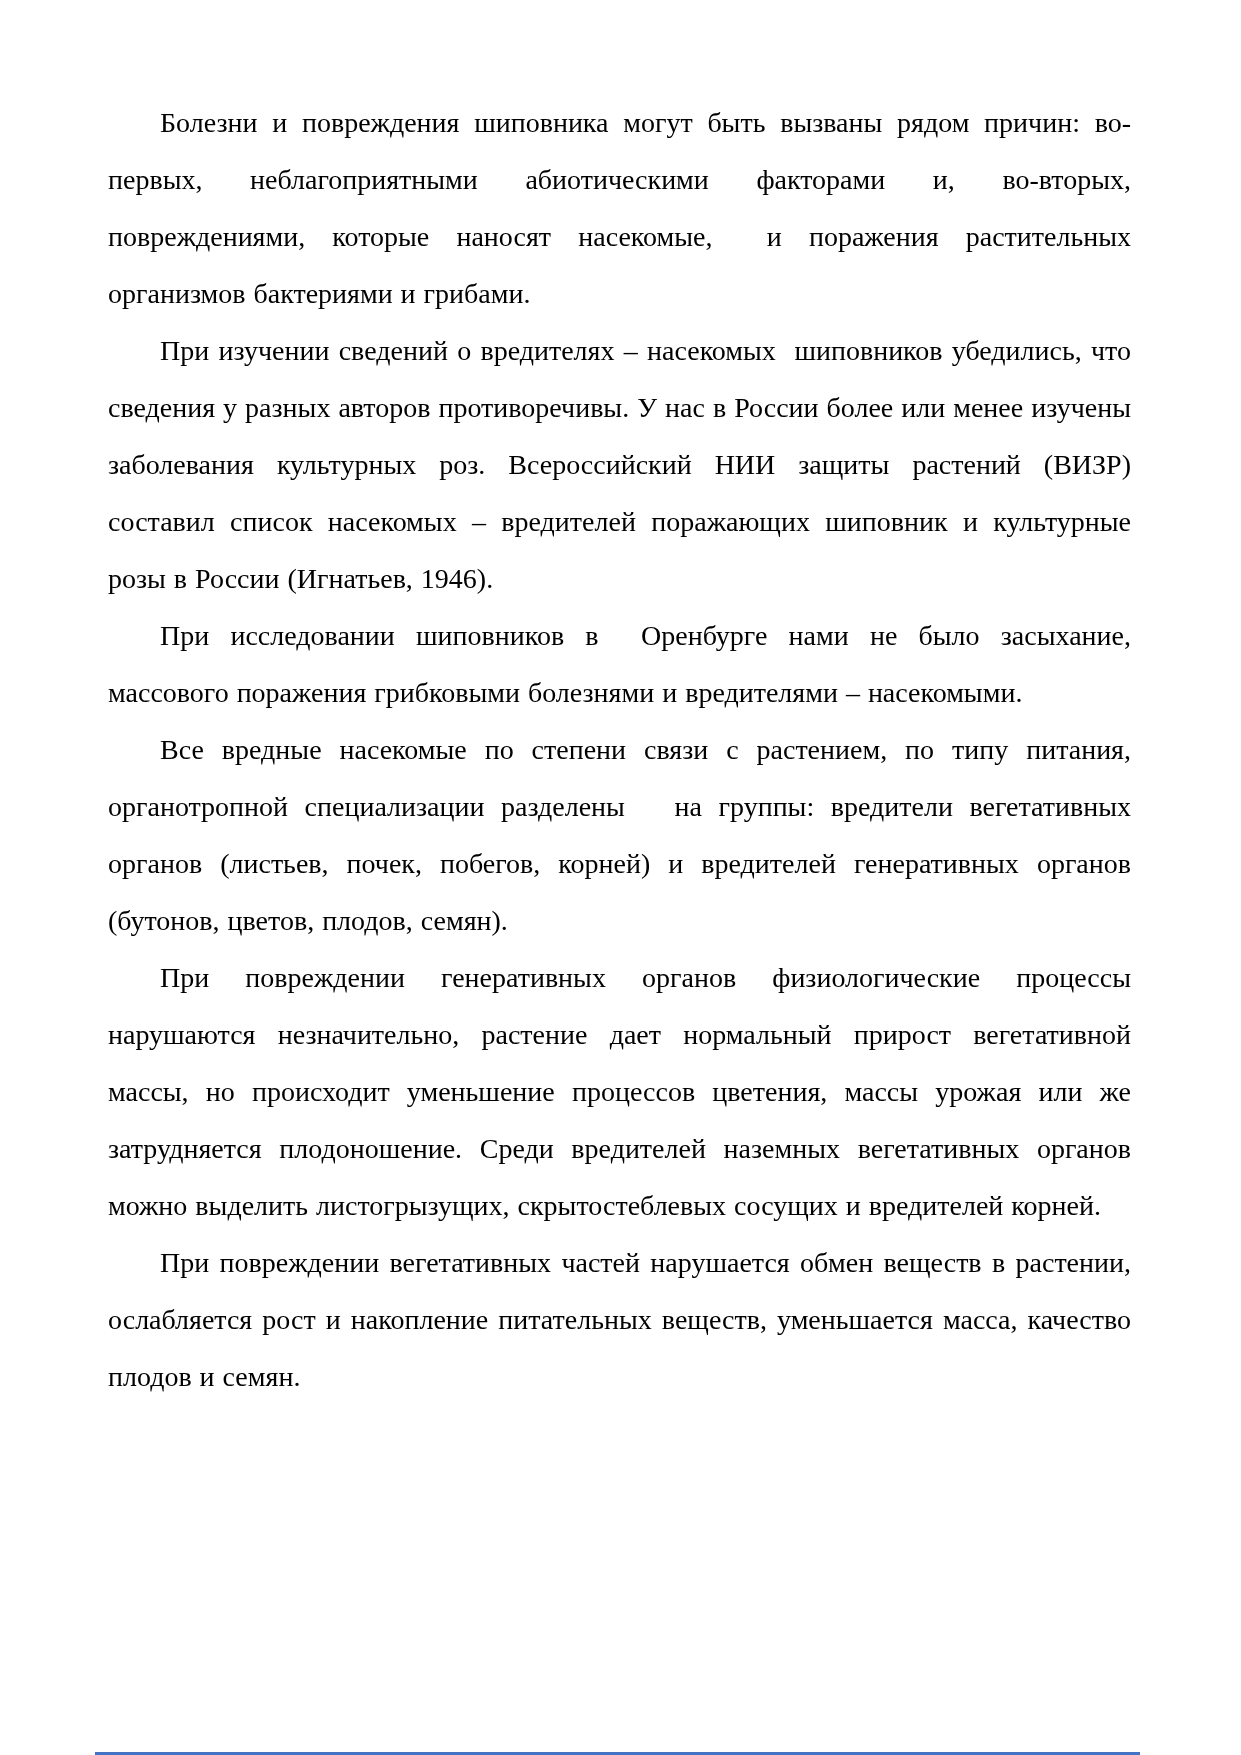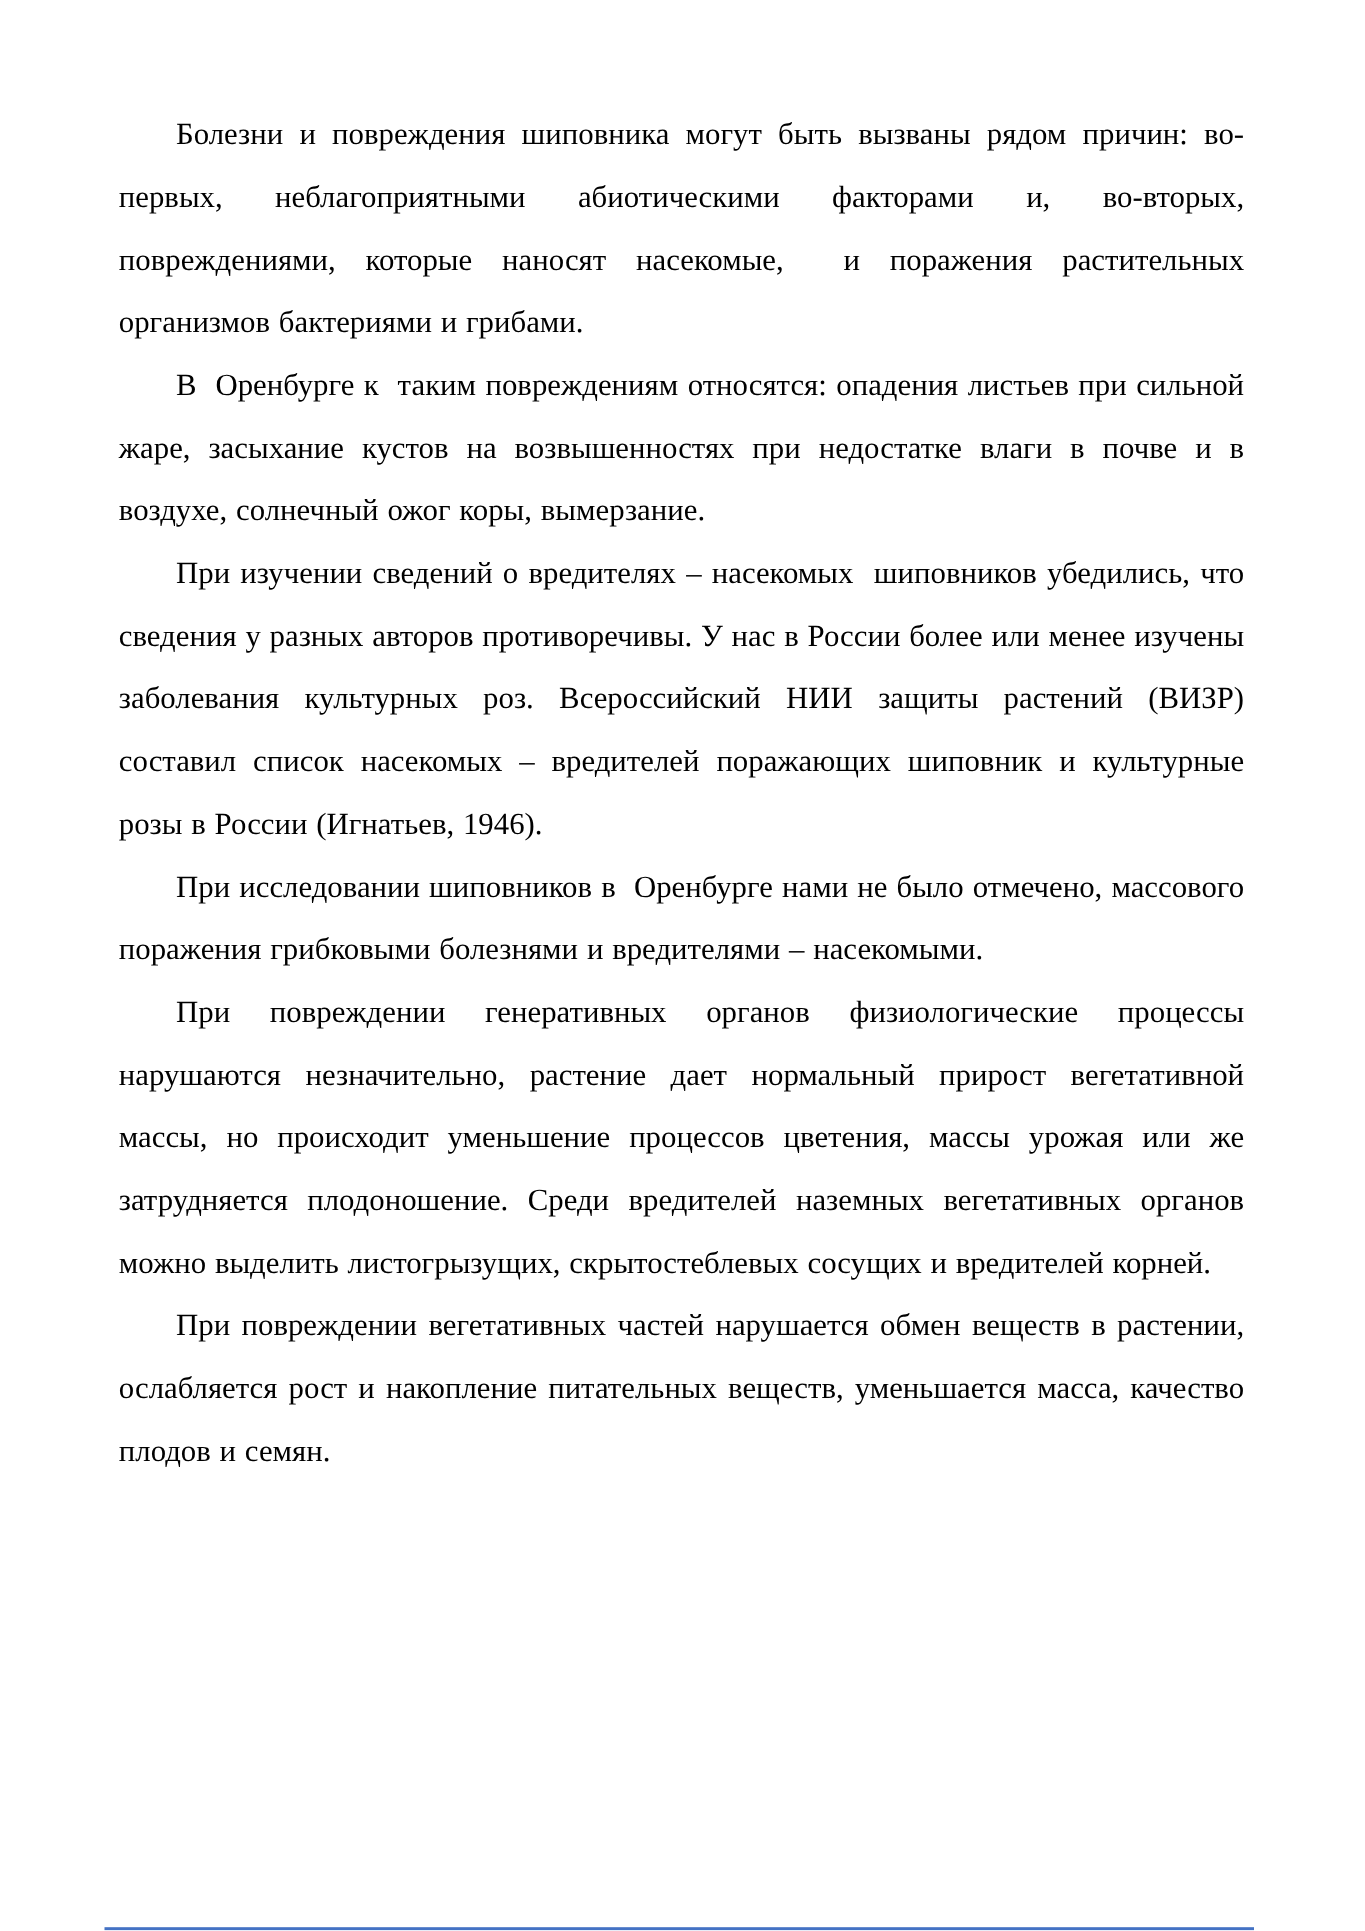--- a/index.html
+++ b/index.html
@@ -39,20 +39,20 @@
     width: 1045px;
     height: 3px;
   }
 </style>
 </head>
 <body>
 
 <div class="page">
   <div class="content">
     <p>Болезни и повреждения шиповника могут быть вызваны рядом причин: во-первых, неблагоприятными абиотическими факторами и, во-вторых, повреждениями, которые наносят насекомые,  и поражения растительных организмов бактериями и грибами.</p>
-    <p>В  Оренбурге к  таким повреждениям относятся: опадения листьев при сильной жаре, засыхание кустов на возвышенностях при недостатке влаги в почве и в воздухе, солнечный ожог коры, вымерзание.</p>
     <p>При изучении сведений о вредителях – насекомых  шиповников убедились, что сведения у разных авторов противоречивы. У нас в России более или менее изучены заболевания культурных роз. Всероссийский НИИ защиты растений (ВИЗР) составил список насекомых – вредителей поражающих шиповник и культурные розы в России (Игнатьев, 1946).</p>
-    <p>При исследовании шиповников в  Оренбурге нами не было отмечено, массового поражения грибковыми болезнями и вредителями – насекомыми.</p>
+    <p>При исследовании шиповников в  Оренбурге нами не было засыхание, массового поражения грибковыми болезнями и вредителями – насекомыми.</p>
+    <p>Все вредные насекомые по степени связи с растением, по типу питания, органотропной специализации разделены   на группы: вредители вегетативных органов (листьев, почек, побегов, корней) и вредителей генеративных органов (бутонов, цветов, плодов, семян).</p>
     <p>При повреждении генеративных органов физиологические процессы нарушаются незначительно, растение дает нормальный прирост вегетативной массы, но происходит уменьшение процессов цветения, массы урожая или же затрудняется плодоношение. Среди вредителей наземных вегетативных органов можно выделить листогрызущих, скрытостеблевых сосущих и вредителей корней.</p>
     <p>При повреждении вегетативных частей нарушается обмен веществ в растении, ослабляется рост и накопление питательных веществ, уменьшается масса, качество плодов и семян.</p>
   </div>
   <div class="footer-rule" style="background: rgb(68, 114, 196);"></div>
 </div>
 
 </body></html>

